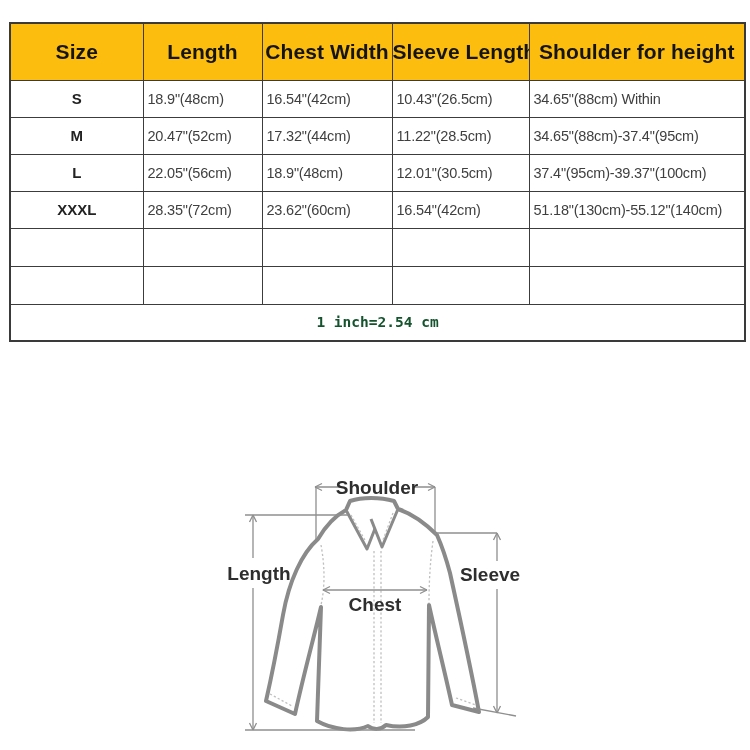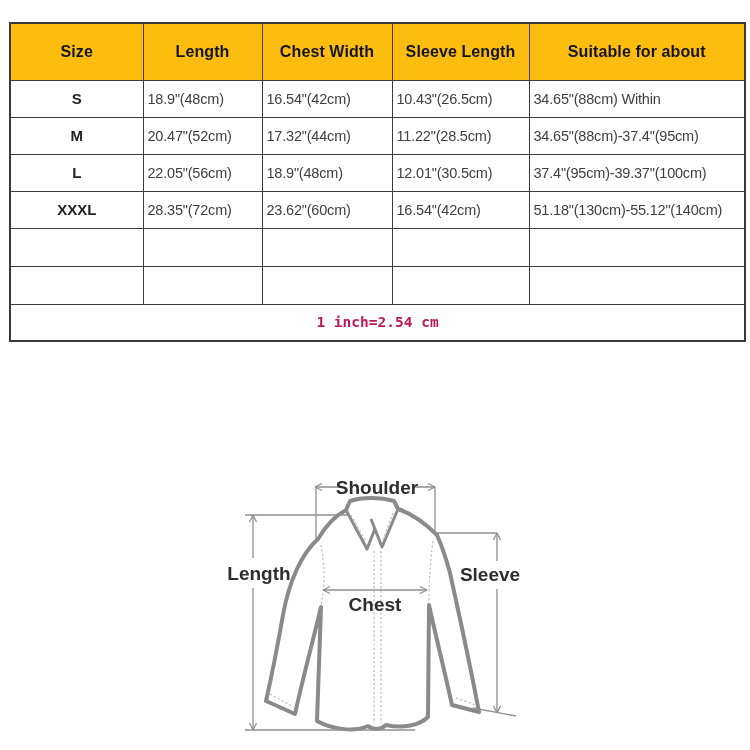--- a/index.html
+++ b/index.html
@@ -22,21 +22,21 @@
   }
   table.size-chart th,
   table.size-chart td {
     border: 1.5px solid #3c3c3c;
     vertical-align: middle;
     overflow: hidden;
     white-space: nowrap;
   }
   tr.header-row { height: 57px; background: #fcbd0f; }
   tr.header-row th {
-    font-size: 16px;
+    font-size: 21px;
     font-weight: bold;
     color: #141414;
     text-align: center;
     letter-spacing: 0.1px;
   }
   tr.data-row { height: 37px; background: #ffffff; }
   tr.data-row td.size-cell {
     text-align: center;
     font-weight: bold;
     font-size: 15px;
@@ -49,21 +49,21 @@
     color: #3f3f3f;
     letter-spacing: -0.2px;
   }
   tr.empty-row { height: 38px; background: #ffffff; }
   tr.note-row { height: 37px; background: #ffffff; }
   tr.note-row td {
     text-align: center;
     font-family: "DejaVu Sans Mono", "Liberation Mono", monospace;
     font-weight: bold;
     font-size: 14.5px;
-    color: #be185d;
+    color: #14532d;
   }
 
   
   .diagram-wrap {
     position: absolute;
     left: 0; top: 455px;
     width: 630px; height: 295px;
   }
   svg { display: block; }
   .ann { stroke: #8f8f8f; stroke-width: 1.3; fill: none; }
@@ -90,21 +90,21 @@
       <col style="width:130px">
     <col style="width:137px">
       <col style="width:216px">
   </colgroup>
   <tbody>
     <tr class="header-row">
       <th>Size</th>
       <th>Length</th>
       <th>Chest Width</th>
       <th>Sleeve Length</th>
-      <th>Suitable for about</th>
+      <th>Shoulder for height</th>
     </tr>
 
     <tr class="data-row">
       <td class="size-cell">S</td>
       <td class="val-cell">18.9"(48cm)</td>
       <td class="val-cell">16.54"(42cm)</td>
       <td class="val-cell">10.43"(26.5cm)</td>
       <td class="val-cell">34.65"(88cm) Within</td>
     </tr>
     <tr class="data-row">

